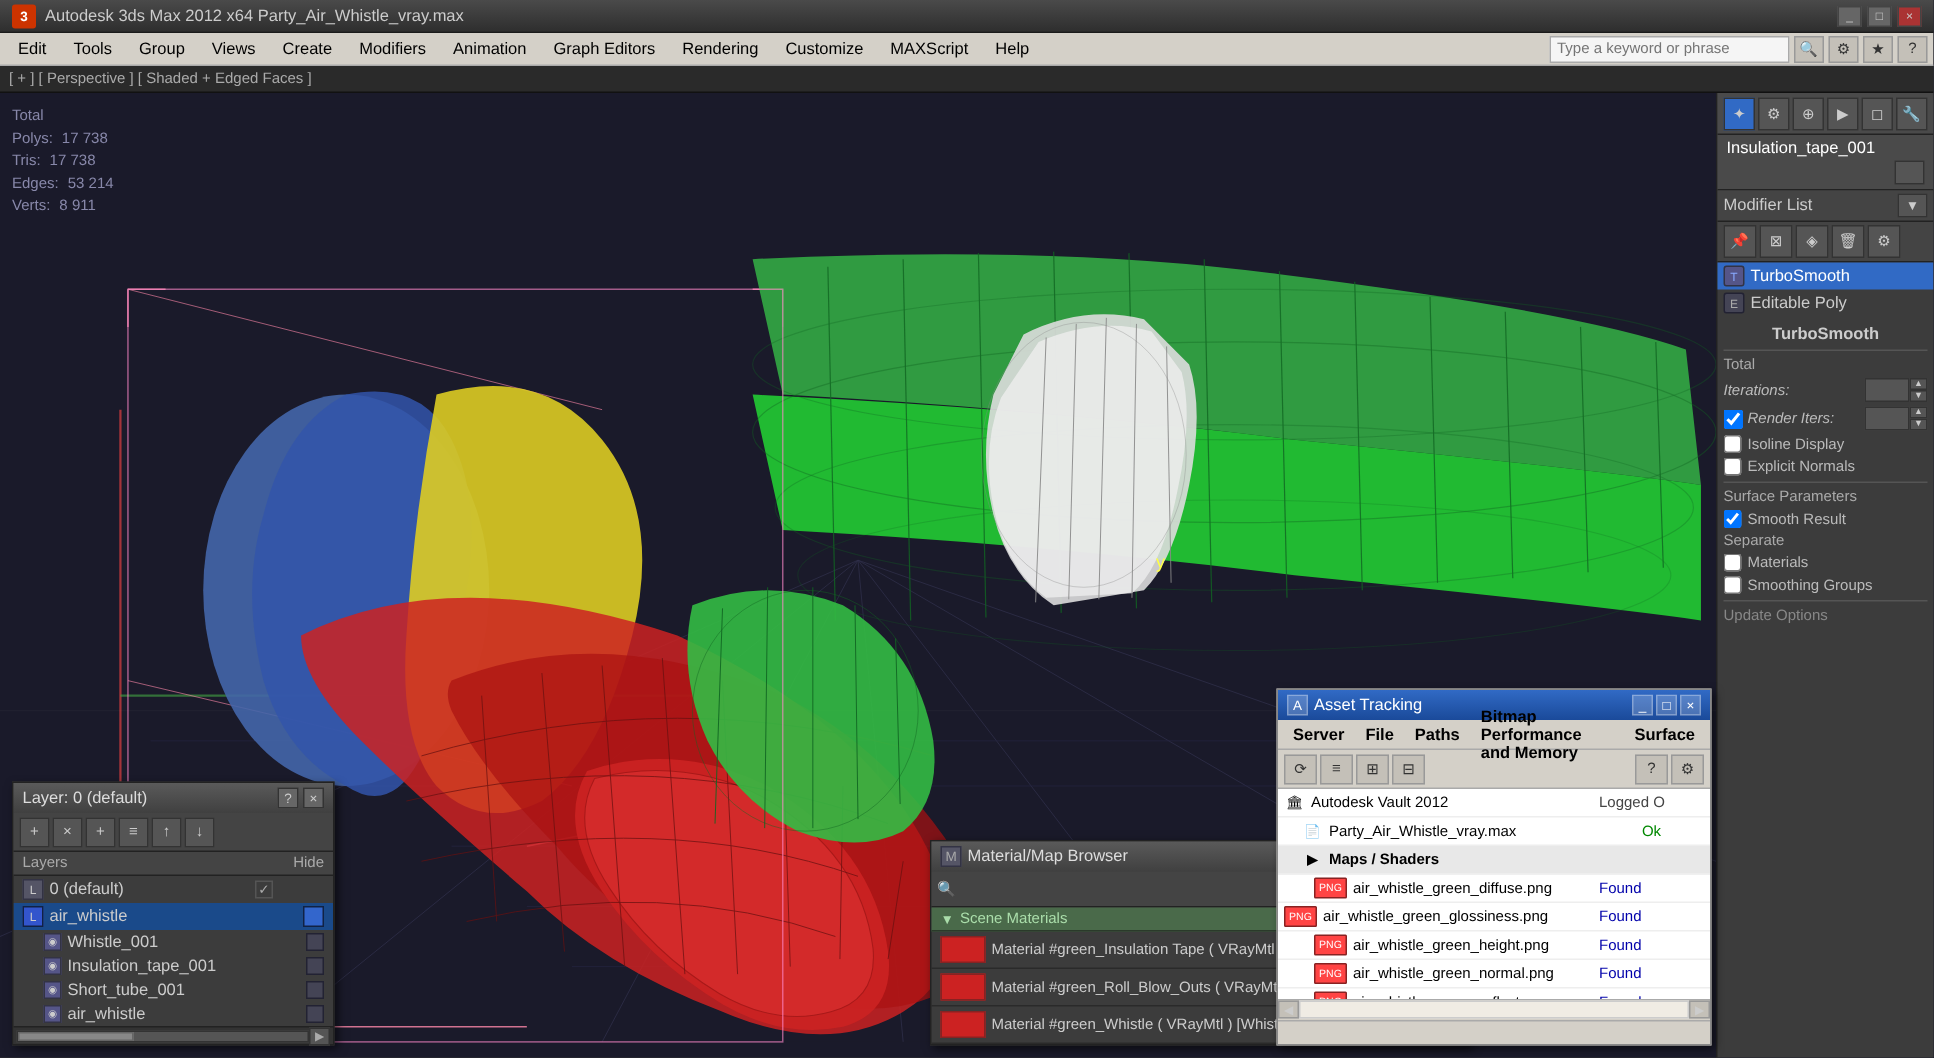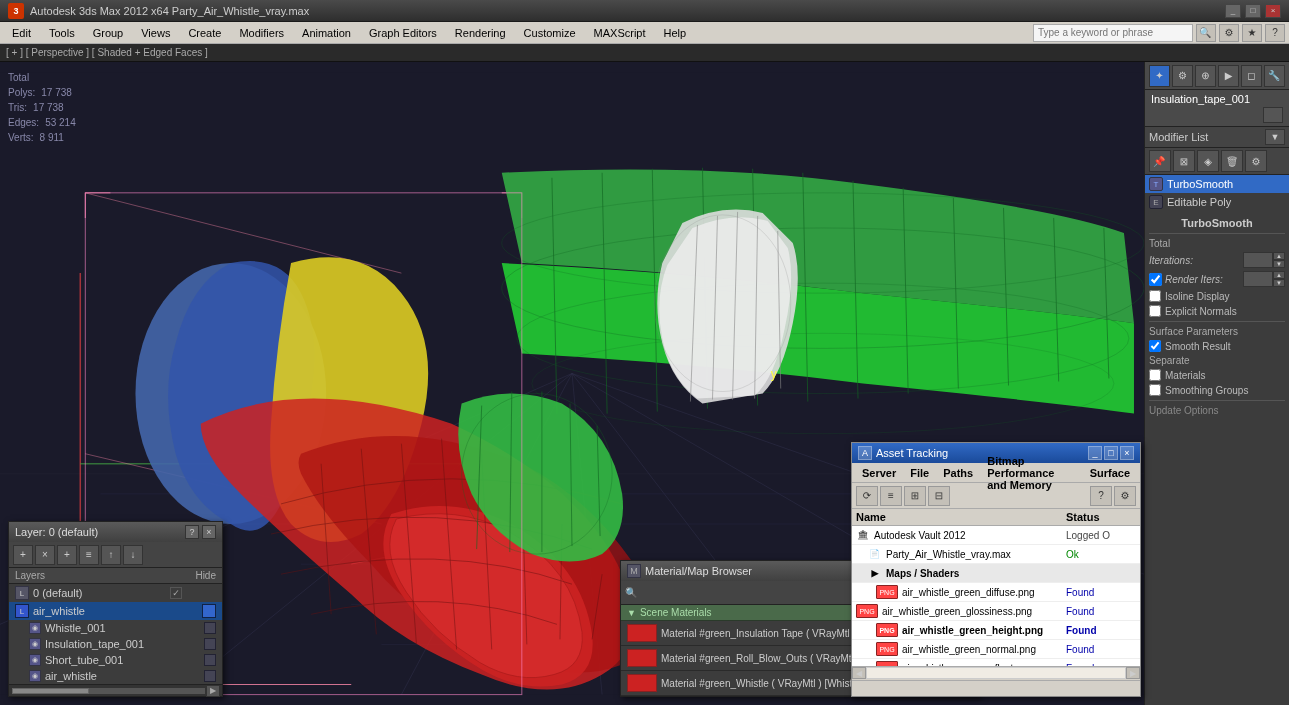--- a/index.html
+++ b/index.html
@@ -466,21 +466,21 @@
     }
     .at-item.group { background: #e8e8e8; font-weight: bold; }
     .at-item .at-icon {
       width: 14px; height: 14px;
       flex-shrink: 0;
       display: flex; align-items: center; justify-content: center;
       font-size: 9px;
     }
     .at-item .at-name { flex: 1; }
     .at-item .at-status { width: 70px; font-size: 10px; }
-    .at-item .status-ok { color: #008800; }
+    .at-item .status-ok { color: #008800; text-align: center; }
     .at-item .status-found { color: #0000aa; }
     .at-item .status-logged { color: #444; }
     .at-status-bar {
       background: #d4d0c8;
       height: 16px;
       border-top: 1px solid #aaa;
     }
 
     
     .grid-svg { position: absolute; top: 0; left: 0; width: 100%; height: 100%; pointer-events: none; }
@@ -919,24 +919,20 @@
   </div>
   <div class="at-toolbar">
     <div class="at-tool-btn">⟳</div>
     <div class="at-tool-btn">≡</div>
     <div class="at-tool-btn">⊞</div>
     <div class="at-tool-btn">⊟</div>
     <div style="flex:1;"></div>
     <div class="at-tool-btn">?</div>
     <div class="at-tool-btn">⚙</div>
   </div>
-  <div class="at-col-headers">
-    <span class="at-col-name">Name</span>
-    <span class="at-col-status">Status</span>
-  </div>
   <div class="at-list">
 
     <div class="at-item">
       <div class="at-icon">🏛</div>
       <span class="at-name">Autodesk Vault 2012</span>
       <span class="at-status status-logged">Logged O</span>
     </div>
 
     <div class="at-item" style="padding-left:16px;">
       <div class="at-icon" style="color:#cc8800;">📄</div>
@@ -953,21 +949,21 @@
     <div class="at-item" style="padding-left:24px;">
       <div class="at-icon" style="color:#cc4444; background:#ff4444; width:22px; height:14px; border:1px solid #882222; font-size:7px; border-radius:1px; display:flex; align-items:center; justify-content:center; color:white;">PNG</div>
       <span class="at-name">air_whistle_green_diffuse.png</span>
       <span class="at-status status-found">Found</span>
     </div>
     <div class="at-item" style="">
       <div class="at-icon" style="background:#ff4444; width:22px; height:14px; border:1px solid #882222; font-size:7px; border-radius:1px; display:flex; align-items:center; justify-content:center; color:white;">PNG</div>
       <span class="at-name">air_whistle_green_glossiness.png</span>
       <span class="at-status status-found">Found</span>
     </div>
-    <div class="at-item" style="padding-left:24px;font-weight:bold;">
+    <div class="at-item" style="padding-left:24px;">
       <div class="at-icon" style="background:#ff4444; width:22px; height:14px; border:1px solid #882222; font-size:7px; border-radius:1px; display:flex; align-items:center; justify-content:center; color:white;">PNG</div>
       <span class="at-name">air_whistle_green_height.png</span>
       <span class="at-status status-found">Found</span>
     </div>
     <div class="at-item" style="padding-left:24px;">
       <div class="at-icon" style="background:#ff4444; width:22px; height:14px; border:1px solid #882222; font-size:7px; border-radius:1px; display:flex; align-items:center; justify-content:center; color:white;">PNG</div>
       <span class="at-name">air_whistle_green_normal.png</span>
       <span class="at-status status-found">Found</span>
     </div>
     <div class="at-item" style="padding-left:24px;">

